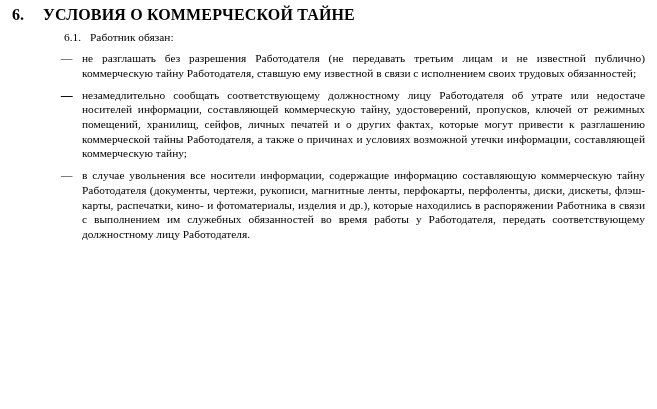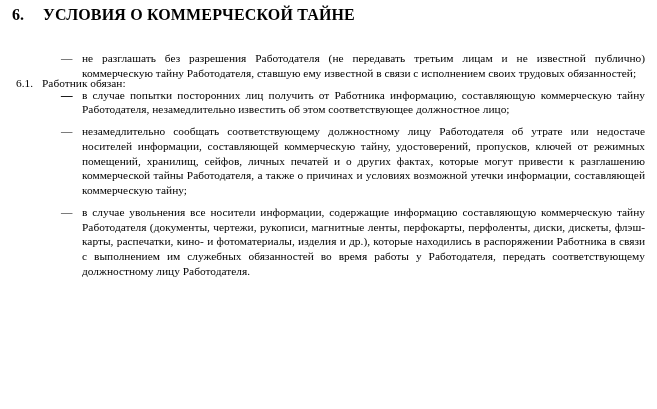--- a/index.html
+++ b/index.html
@@ -54,24 +54,24 @@
     width: 657px;
     font-size: 11.4px;
     line-height: 15px;
     white-space: nowrap;
   }
   .clause .c-num {
     display: inline-block;
     width: 42px;
     padding-left: 16px;
     box-sizing: border-box;
+    margin-left: 48px;
   }
   .clause .c-text {
     display: inline-block;
-    margin-top: 46px;
   }
 
   
   .bullet-list {
     position: absolute;
     left: 0;
     top: 51px;
     width: 657px;
   }
   .bullet {
@@ -122,21 +122,20 @@
     <div class="bullet">
       <span class="dash">—</span>
     </div>
 
     <div class="bullet">
       <span class="dash">—</span>
     </div>
 
     <div class="bullet">
       <span class="dash">—</span>
-      <span class="btext">в случае попытки посторонних лиц получить от Работника информацию, составляющую коммерческую тайну Работодателя, незамедлительно известить об этом соответствующее должностное лицо;</span>
     </div>
 
     <div class="bullet">
       <span class="dash">—</span>
       <span class="btext">незамедлительно сообщать соответствующему должностному лицу Работодателя об утрате или недостаче носителей информации, составляющей коммерческую тайну, удостоверений, пропусков, ключей от режимных помещений, хранилищ, сейфов, личных печатей и о других фактах, которые могут привести к разглашению коммерческой тайны Работодателя, а также о причинах и условиях возможной утечки информации, составляющей коммерческую тайну;</span>
     </div>
 
     <div class="bullet">
       <span class="dash">—</span>
       <span class="btext">в случае увольнения все носители информации, содержащие информацию составляющую коммерческую тайну Работодателя (документы, чертежи, рукописи, магнитные ленты, перфокарты, перфоленты, диски, дискеты, флэш-карты, распечатки, кино- и фотоматериалы, изделия и др.), которые находились в распоряжении Работника в связи с выполнением им служебных обязанностей во время работы у Работодателя, передать соответствующему должностному лицу Работодателя.</span>

